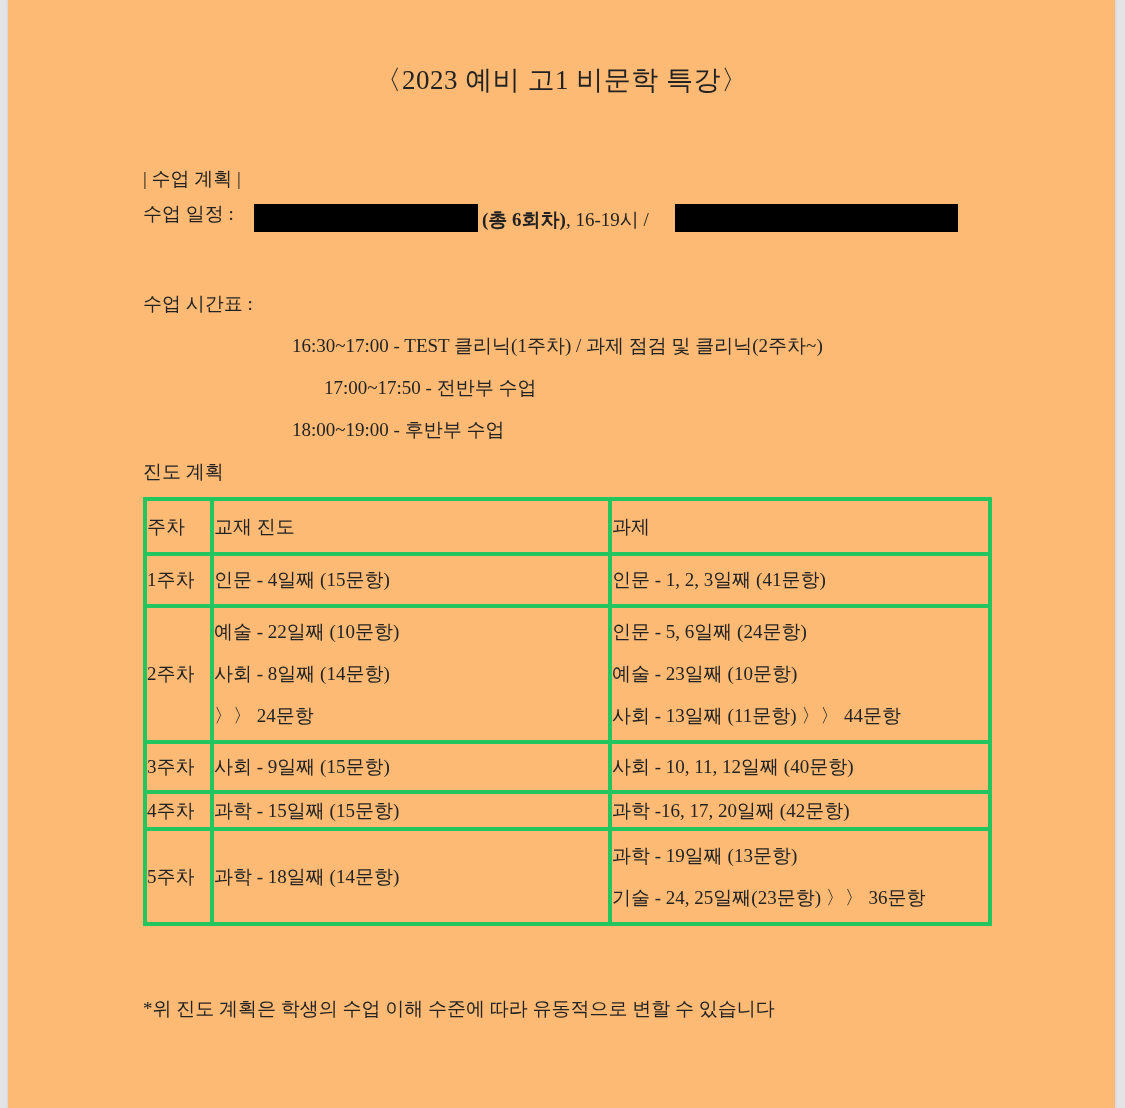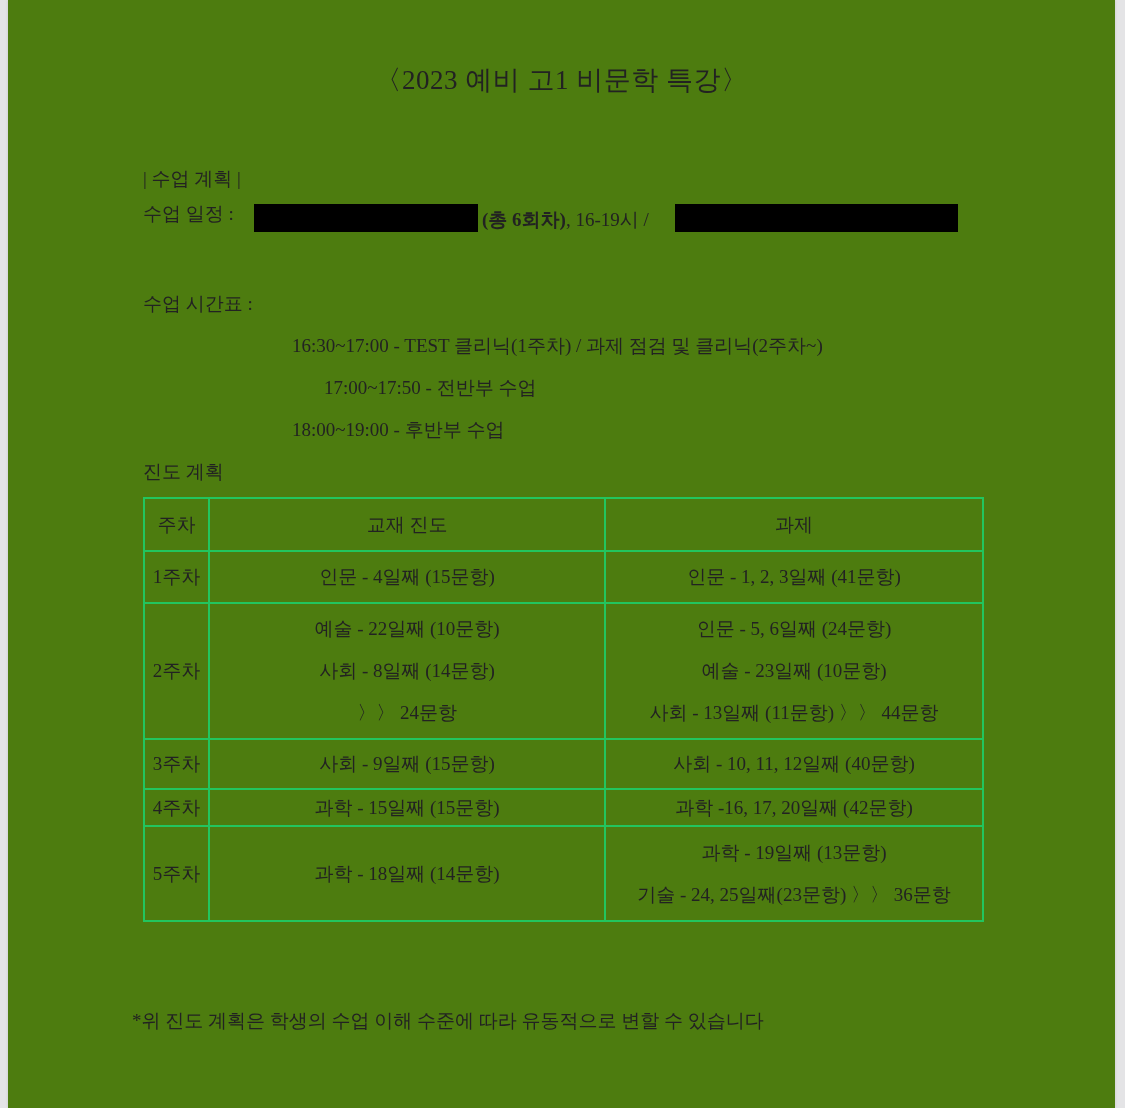--- a/index.html
+++ b/index.html
@@ -4,36 +4,36 @@
 <style>
   html, body { margin:0; padding:0; }
   body {
     width:1125px; height:1108px; position:relative; overflow:hidden;
     background:#e4e4e6;
     font-family:"Liberation Serif","DejaVu Serif",serif;
     color:#222;
   }
   .page {
     position:absolute; left:8px; top:0; width:1107px; height:1108px;
-    background:#4d7c0f;
+    background:#fdba74;
     box-shadow: 0 0 3px rgba(0,0,0,0.12);
     font-family: Liberation Serif, serif;
   }
   .abs { position:absolute; white-space:nowrap; }
   .title { top:62px; left:0; width:1107px; text-align:center; font-size:27px; letter-spacing:0.5px; }
   .section-label { font-size:19px; }
   .line { font-size:19px; }
   .redact { position:absolute; background:#000; }
   .bold { font-weight:bold; }
   table.plan {
     position:absolute; left:135px; top:497px;
     border-collapse:collapse; font-size:19px;
   }
   table.plan td, table.plan th {
-    border:2px solid #22c55e; text-align:center; font-weight:normal;
+    border:4px solid #22c55e; text-align:left; font-weight:normal;
     padding:0; vertical-align:middle;
   }
   table.plan th { height:51px; }
   .c1 { width:63px; }
   .c2 { width:394px;margin-left:12px; }
   .c3 { width:376px; }
   .cell-lines div { height:42px; line-height:42px; }
   .footnote { font-size:19px; }
 </style>
 </head>
@@ -97,14 +97,14 @@
       <td>5주차</td>
       <td>과학 - 18일째 (14문항)</td>
       <td class="cell-lines">
         <div>과학 - 19일째 (13문항)</div>
         <div>기술 - 24, 25일째(23문항) 〉〉 36문항</div>
       </td>
     </tr>
   </tbody>
     </table>
 
-  <div class="abs footnote" style="left:124px; top:996px;margin-top:12px;">*위 진도 계획은 학생의 수업 이해 수준에 따라 유동적으로 변할 수 있습니다</div>
+  <div class="abs footnote" style="left:135px; top:996px;">*위 진도 계획은 학생의 수업 이해 수준에 따라 유동적으로 변할 수 있습니다</div>
 </div>
 
 </body></html>

